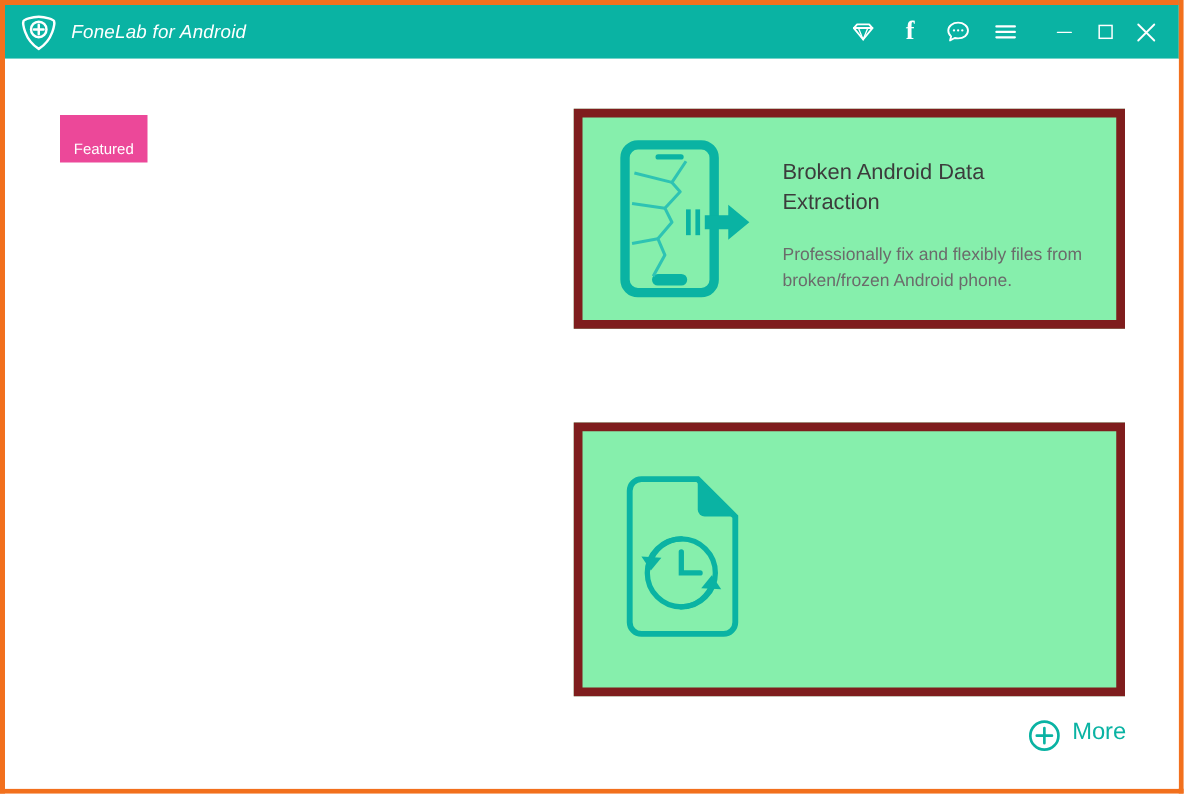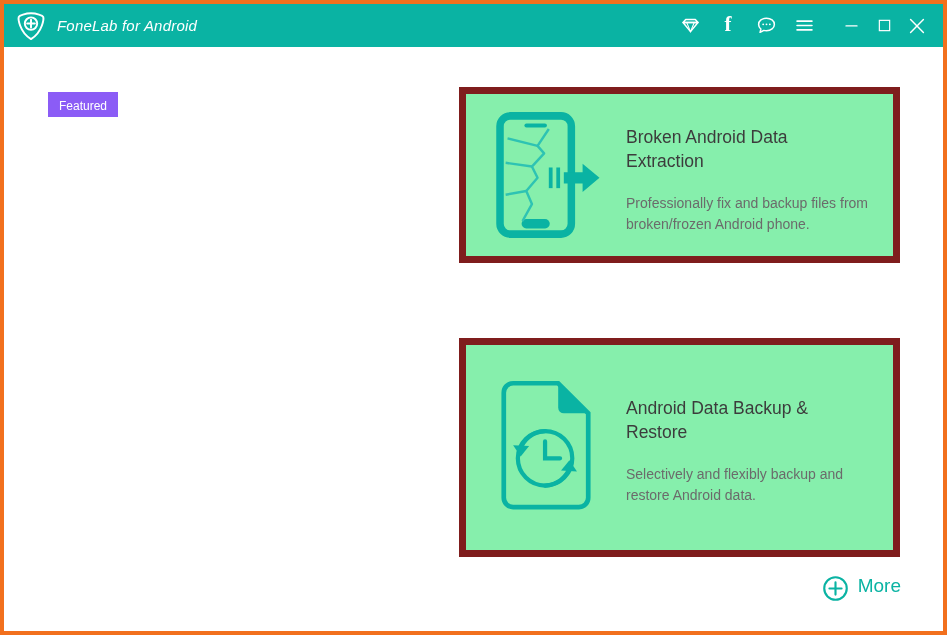--- a/index.html
+++ b/index.html
@@ -98,24 +98,24 @@
     width: 441px; height: 176px;
   }
   #card-backup {
     left: 455px; top: 291px;
     width: 441px; height: 219px;
   }
 
   .featured-badge {
     position: absolute;
     left: 44px; top: 45px;
-    background: #8b5cf6;
+    background: #ec4899;
     color: #ffffff;
     font-size: 12px;
-    padding: 8px 11px 5px;
+    padding: 21px 11px 5px;
     line-height: 1;
     z-index: 5;
   }
 
   
   .big-art {
     position: absolute;
     left: 0; right: 0; top: 82px;
     display: flex;
     justify-content: center;
@@ -266,43 +266,39 @@
             <path d="M56 44 L24 36" fill="none" stroke="#2ec3b3" stroke-width="2.6"></path>
             <path d="M50 66 L22 62" fill="none" stroke="#2ec3b3" stroke-width="2.6"></path>
             <path d="M44 92 L22 96" fill="none" stroke="#2ec3b3" stroke-width="2.6"></path>
             <rect x="68" y="67" width="4" height="22" fill="#0ab3a3"></rect>
             <rect x="76" y="67" width="4" height="22" fill="#0ab3a3"></rect>
             <path d="M84 72 H104 V63 L122 78 L104 93 V84 H84 Z" fill="#0ab3a3"></path>
           </svg>
         </div>
         <div class="row-text">
           <div class="row-title">Broken Android Data Extraction</div>
-          <div class="row-desc">Professionally fix and backup files from broken/frozen Android phone.</div>
+          <div class="row-desc">Professionally fix and flexibly files from broken/frozen Android phone.</div>
         </div>
       </div>
     </div>
 
     <div class="card" id="card-backup">
       <div class="row-card">
         <div class="row-art">
           <svg viewBox="0 0 130 150" width="122" height="142">
             <path d="M20 16 a10 10 0 0 1 10 -10 H78 L110 38 V128 a10 10 0 0 1 -10 10 H30 a10 10 0 0 1 -10 -10 Z" fill="none" stroke="#0ab3a3" stroke-width="5"></path>
             <path d="M78 6 L110 38 H84 a6 6 0 0 1 -6 -6 Z" fill="#0ab3a3"></path>
             <circle cx="64" cy="86" r="29" fill="none" stroke="#0ab3a3" stroke-width="4.5"></circle>
             <path d="M64 68 V86 H80" fill="none" stroke="#0ab3a3" stroke-width="4.5" stroke-linecap="round"></path>
             <path d="M37 78 A29 29 0 0 1 64 57" fill="none" stroke="#0ab3a3" stroke-width="4.5" stroke-linecap="round"></path>
             <path d="M30 72 L38 84 L47 73 Z" fill="#0ab3a3"></path>
             <path d="M91 94 A29 29 0 0 1 64 115" fill="none" stroke="#0ab3a3" stroke-width="4.5" stroke-linecap="round"></path>
             <path d="M98 100 L90 88 L81 99 Z" fill="#0ab3a3"></path>
           </svg>
         </div>
-        <div class="row-text">
-          <div class="row-title">Android Data Backup &amp; Restore</div>
-          <div class="row-desc">Selectively and flexibly backup and restore Android data.</div>
-        </div>
       </div>
     </div>
 
     <div id="more-btn">
       <span>
         <svg viewBox="0 0 24 24" width="27" height="27">
           <circle cx="12" cy="12" r="10" fill="none" stroke="#0ab3a3" stroke-width="1.9"></circle>
           <path d="M12 6.6 V17.4 M6.6 12 H17.4" stroke="#0ab3a3" stroke-width="1.9" stroke-linecap="round"></path>
         </svg>
       </span>

